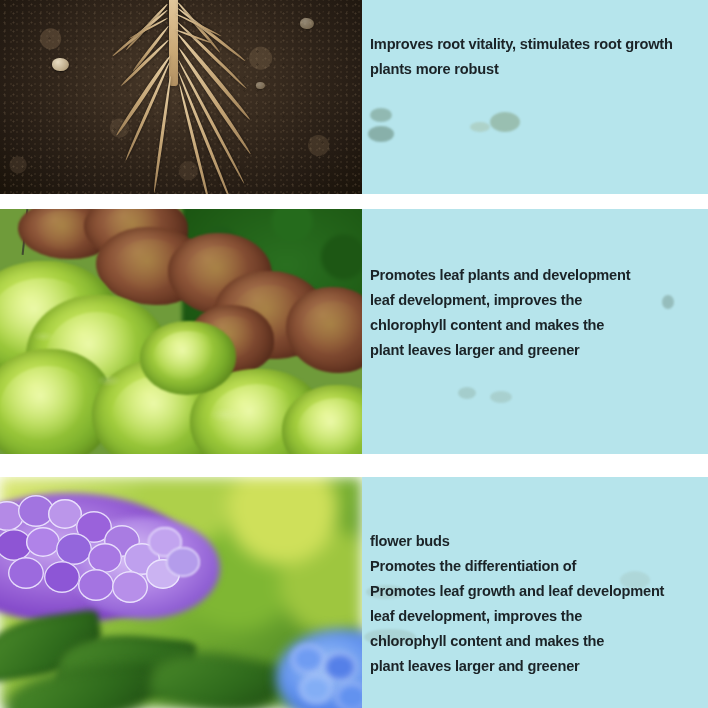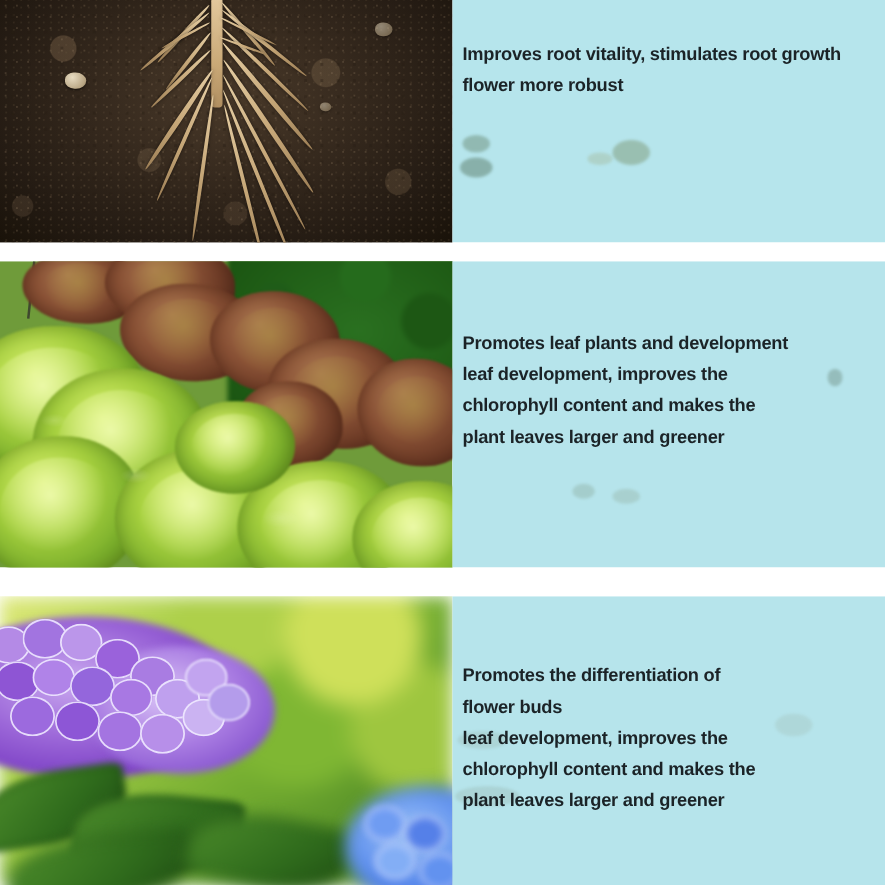--- a/index.html
+++ b/index.html
@@ -136,21 +136,21 @@
       <div class="rt" style="left:175px;top:30px;width:2px;height:40px;transform:rotate(-70deg);"></div>
     </div>
 
     <div class="copy">
       <div class="smudge" style="left:8px;top:108px;width:22px;height:14px;background:#6d8f7a;"></div>
       <div class="smudge" style="left:6px;top:126px;width:26px;height:16px;background:#5c7d6a;"></div>
       <div class="smudge" style="left:108px;top:122px;width:20px;height:10px;background:#9fb08a;opacity:.35;"></div>
       <div class="smudge" style="left:128px;top:112px;width:30px;height:20px;background:#7e9a78;"></div>
       <div class="lines" style="top:32px;">
         <div class="line">Improves root vitality, stimulates root growth</div>
-        <div class="line">flower more robust</div>
+        <div class="line">plants more robust</div>
       </div>
     </div>
   </section>
 
   <section class="panel" id="p2">
     <div class="photo">
       <div class="bed"></div>
       <div class="curly"></div>
       <div class="stake"></div>
 
@@ -223,22 +223,23 @@
       <div class="floret blur3" style="left:324px;top:176px;width:32px;height:28px;background:#5580e8;"></div>
       <div class="floret blur3" style="left:300px;top:198px;width:32px;height:28px;background:#83aef5;"></div>
       <div class="floret blur3" style="left:336px;top:206px;width:32px;height:28px;background:#6292ef;"></div>
     </div>
 
     <div class="copy">
       <div class="smudge" style="left:4px;top:108px;width:40px;height:14px;background:#8fa79a;opacity:.25;"></div>
       <div class="smudge" style="left:2px;top:152px;width:52px;height:16px;background:#8aa396;opacity:.25;"></div>
       <div class="smudge" style="left:258px;top:94px;width:30px;height:18px;background:#9ab3a6;opacity:.25;"></div>
       <div class="lines" style="top:52px;">
+        <div class="line">flower buds</div>
         <div class="line">Promotes the differentiation of</div>
-        <div class="line">flower buds</div>
+        <div class="line">Promotes leaf growth and leaf development</div>
         <div class="line">leaf development, improves the</div>
         <div class="line">chlorophyll content and makes the</div>
         <div class="line">plant leaves larger and greener</div>
       </div>
     </div>
   </section>
 
 </div>
 
 </body></html>

